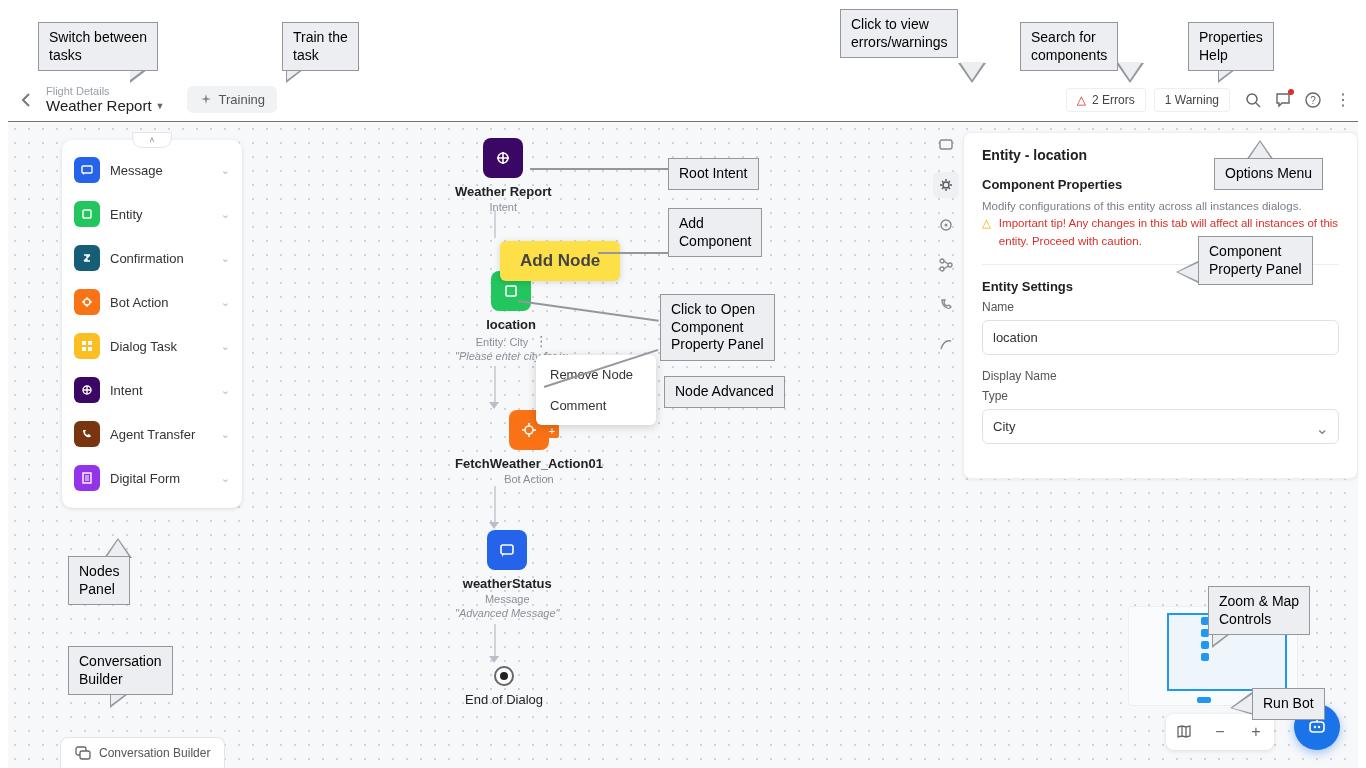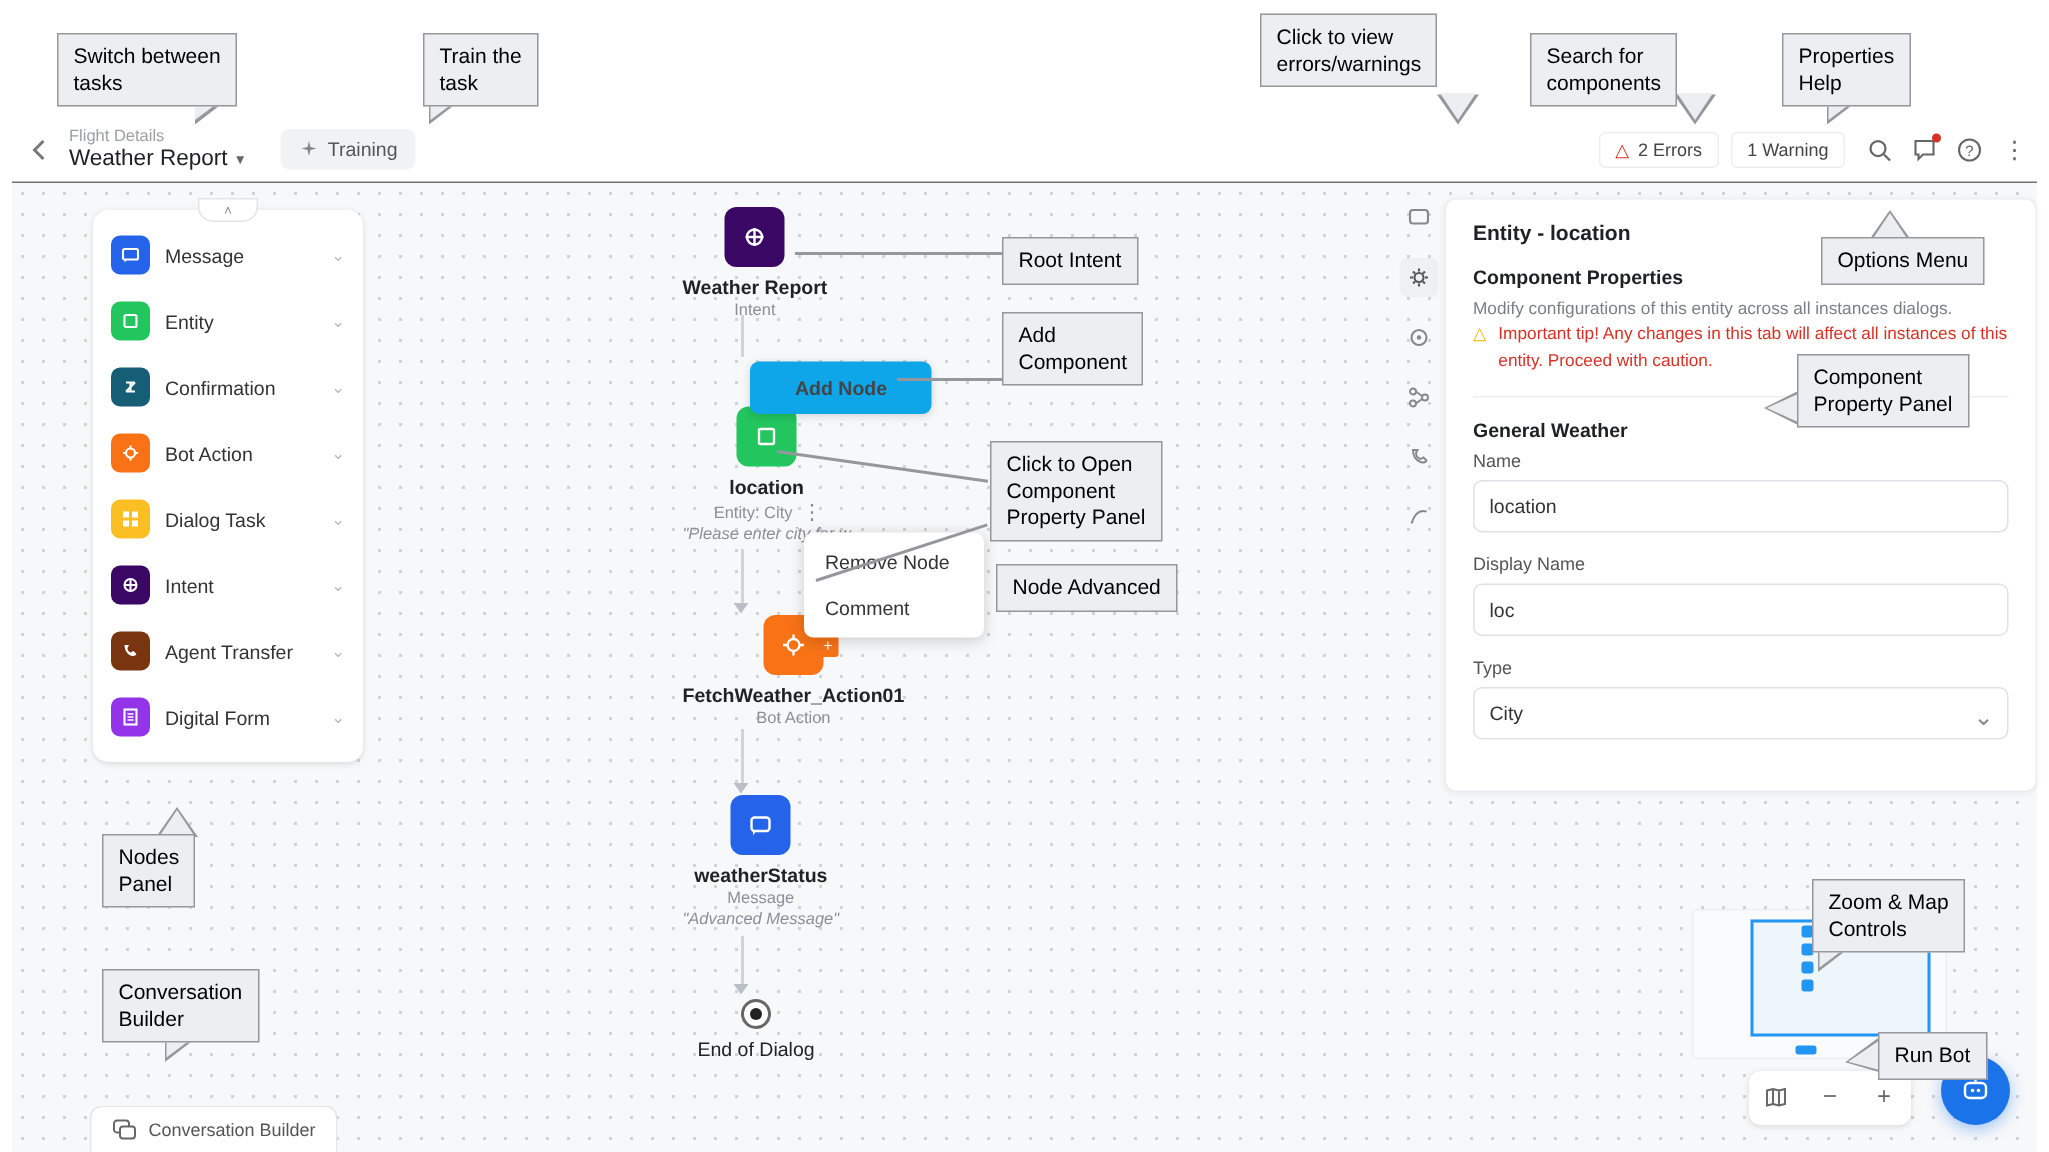--- a/index.html
+++ b/index.html
@@ -39,21 +39,21 @@
 .entity-row { display:flex; align-items:center; gap:6px; margin-top:2px; }
 .ent-more { width:12px; color:#888; cursor:pointer; font-size:14px; line-height:8px;}
 .end-dot { width:20px;height:20px; border:2px solid #666; border-radius:50%; display:flex;align-items:center;justify-content:center; background:#fff;}
 .end-dot::after{content:""; width:8px;height:8px;background:#222;border-radius:50%;}
 
 
 .vline { position:absolute; width:2px; background:#cfd3da; z-index:2; }
 .arrow-down { position:absolute; width:0;height:0; border-left:5px solid transparent; border-right:5px solid transparent; border-top:7px solid #b9bec7; z-index:2; }
 
 
-.addnode-pill{ position:absolute; background:#0ea5e9; box-shadow:0 1px 6px rgba(0,0,0,.15); border-radius:6px; padding:10px 30px; font-size:13px; font-weight:600; color:#444; z-index:4; }
+.addnode-pill{ position:absolute; background:#fde047; box-shadow:0 1px 6px rgba(0,0,0,.15); border-radius:6px; padding:10px 20px; font-size:17px; font-weight:600; color:#444; z-index:4; }
 
 
 .ctx-menu { position:absolute; background:#fff; border-radius:6px; box-shadow:0 2px 10px rgba(0,0,0,.18); z-index:5; min-width:120px; padding:4px 0;}
 .ctx-item { padding:8px 14px; font-size:13px; color:#333; cursor:pointer; }
 
 
 .right-rail { position:absolute; top:132px; right:405px; width:30px; display:flex; flex-direction:column; gap:14px; align-items:center; z-index:4; }
 .rail-icon { width:26px;height:26px; display:flex;align-items:center;justify-content:center; color:#8a8f98; border-radius:5px; cursor:pointer; }
 .rail-icon.active { background:#eef0f3; color:#555; }
 
@@ -348,25 +348,24 @@
 
 <div class="prop-panel">
   <div class="pp-title">Entity - location</div>
   <div class="pp-section-h">Component Properties</div>
   <div class="pp-desc">Modify configurations of this entity across all instances dialogs.</div>
   <div class="pp-warn">
     <span style="color:#f5b400">△</span>
     <span>Important tip! Any changes in this tab will affect all instances of this entity. Proceed with caution.</span>
   </div>
   <div class="pp-divider"></div>
-  <div class="pp-section-h">General Weather</div>
+  <div class="pp-section-h">Entity Settings</div>
   <div class="pp-label">Name</div>
   <input class="pp-input" value="location" style="">
   <div class="pp-label">Display Name</div>
-  <input class="pp-input" value="loc" style="">
   <div class="pp-label">Type</div>
   <div class="pp-select">
     <input class="pp-input" readonly="" value="City" style="">
     <span class="chev">⌄</span>
   </div>
 </div>
 
 <div class="conv-builder">
   <svg width="16" height="14">
       <rect x="1" y="1" width="10" height="8" rx="2" fill="none" stroke="#666" stroke-width="1.3"></rect>

